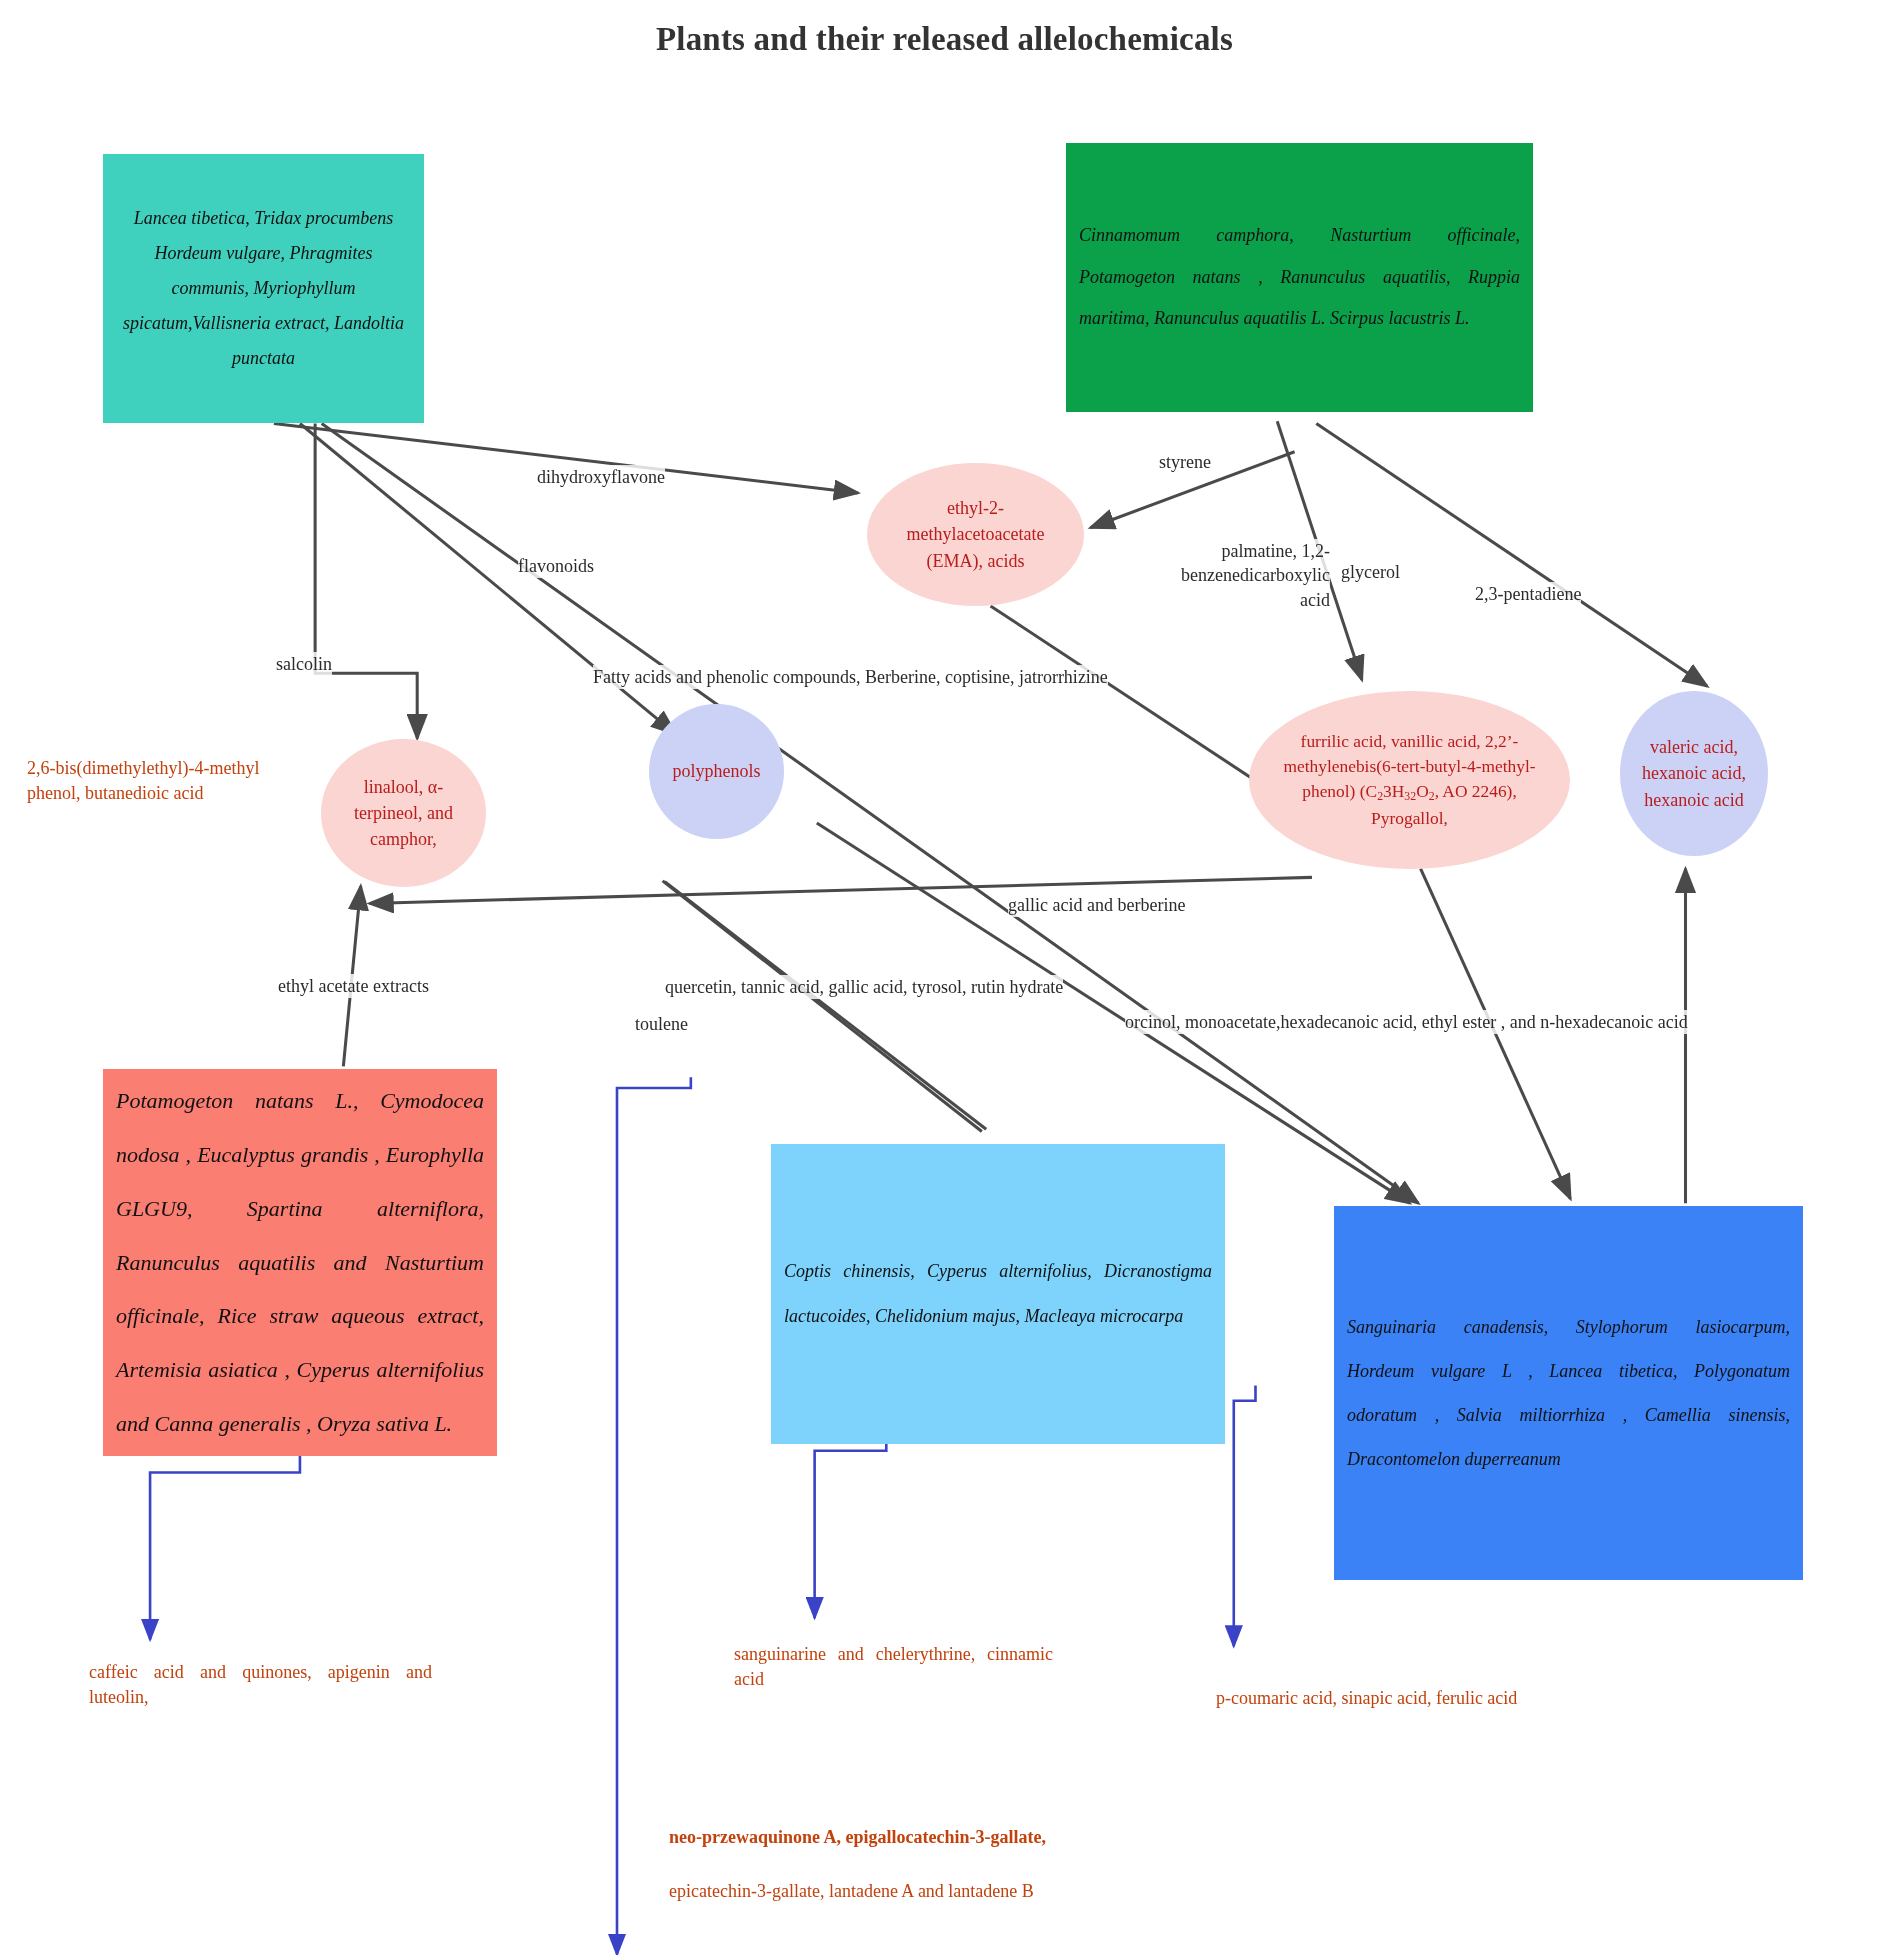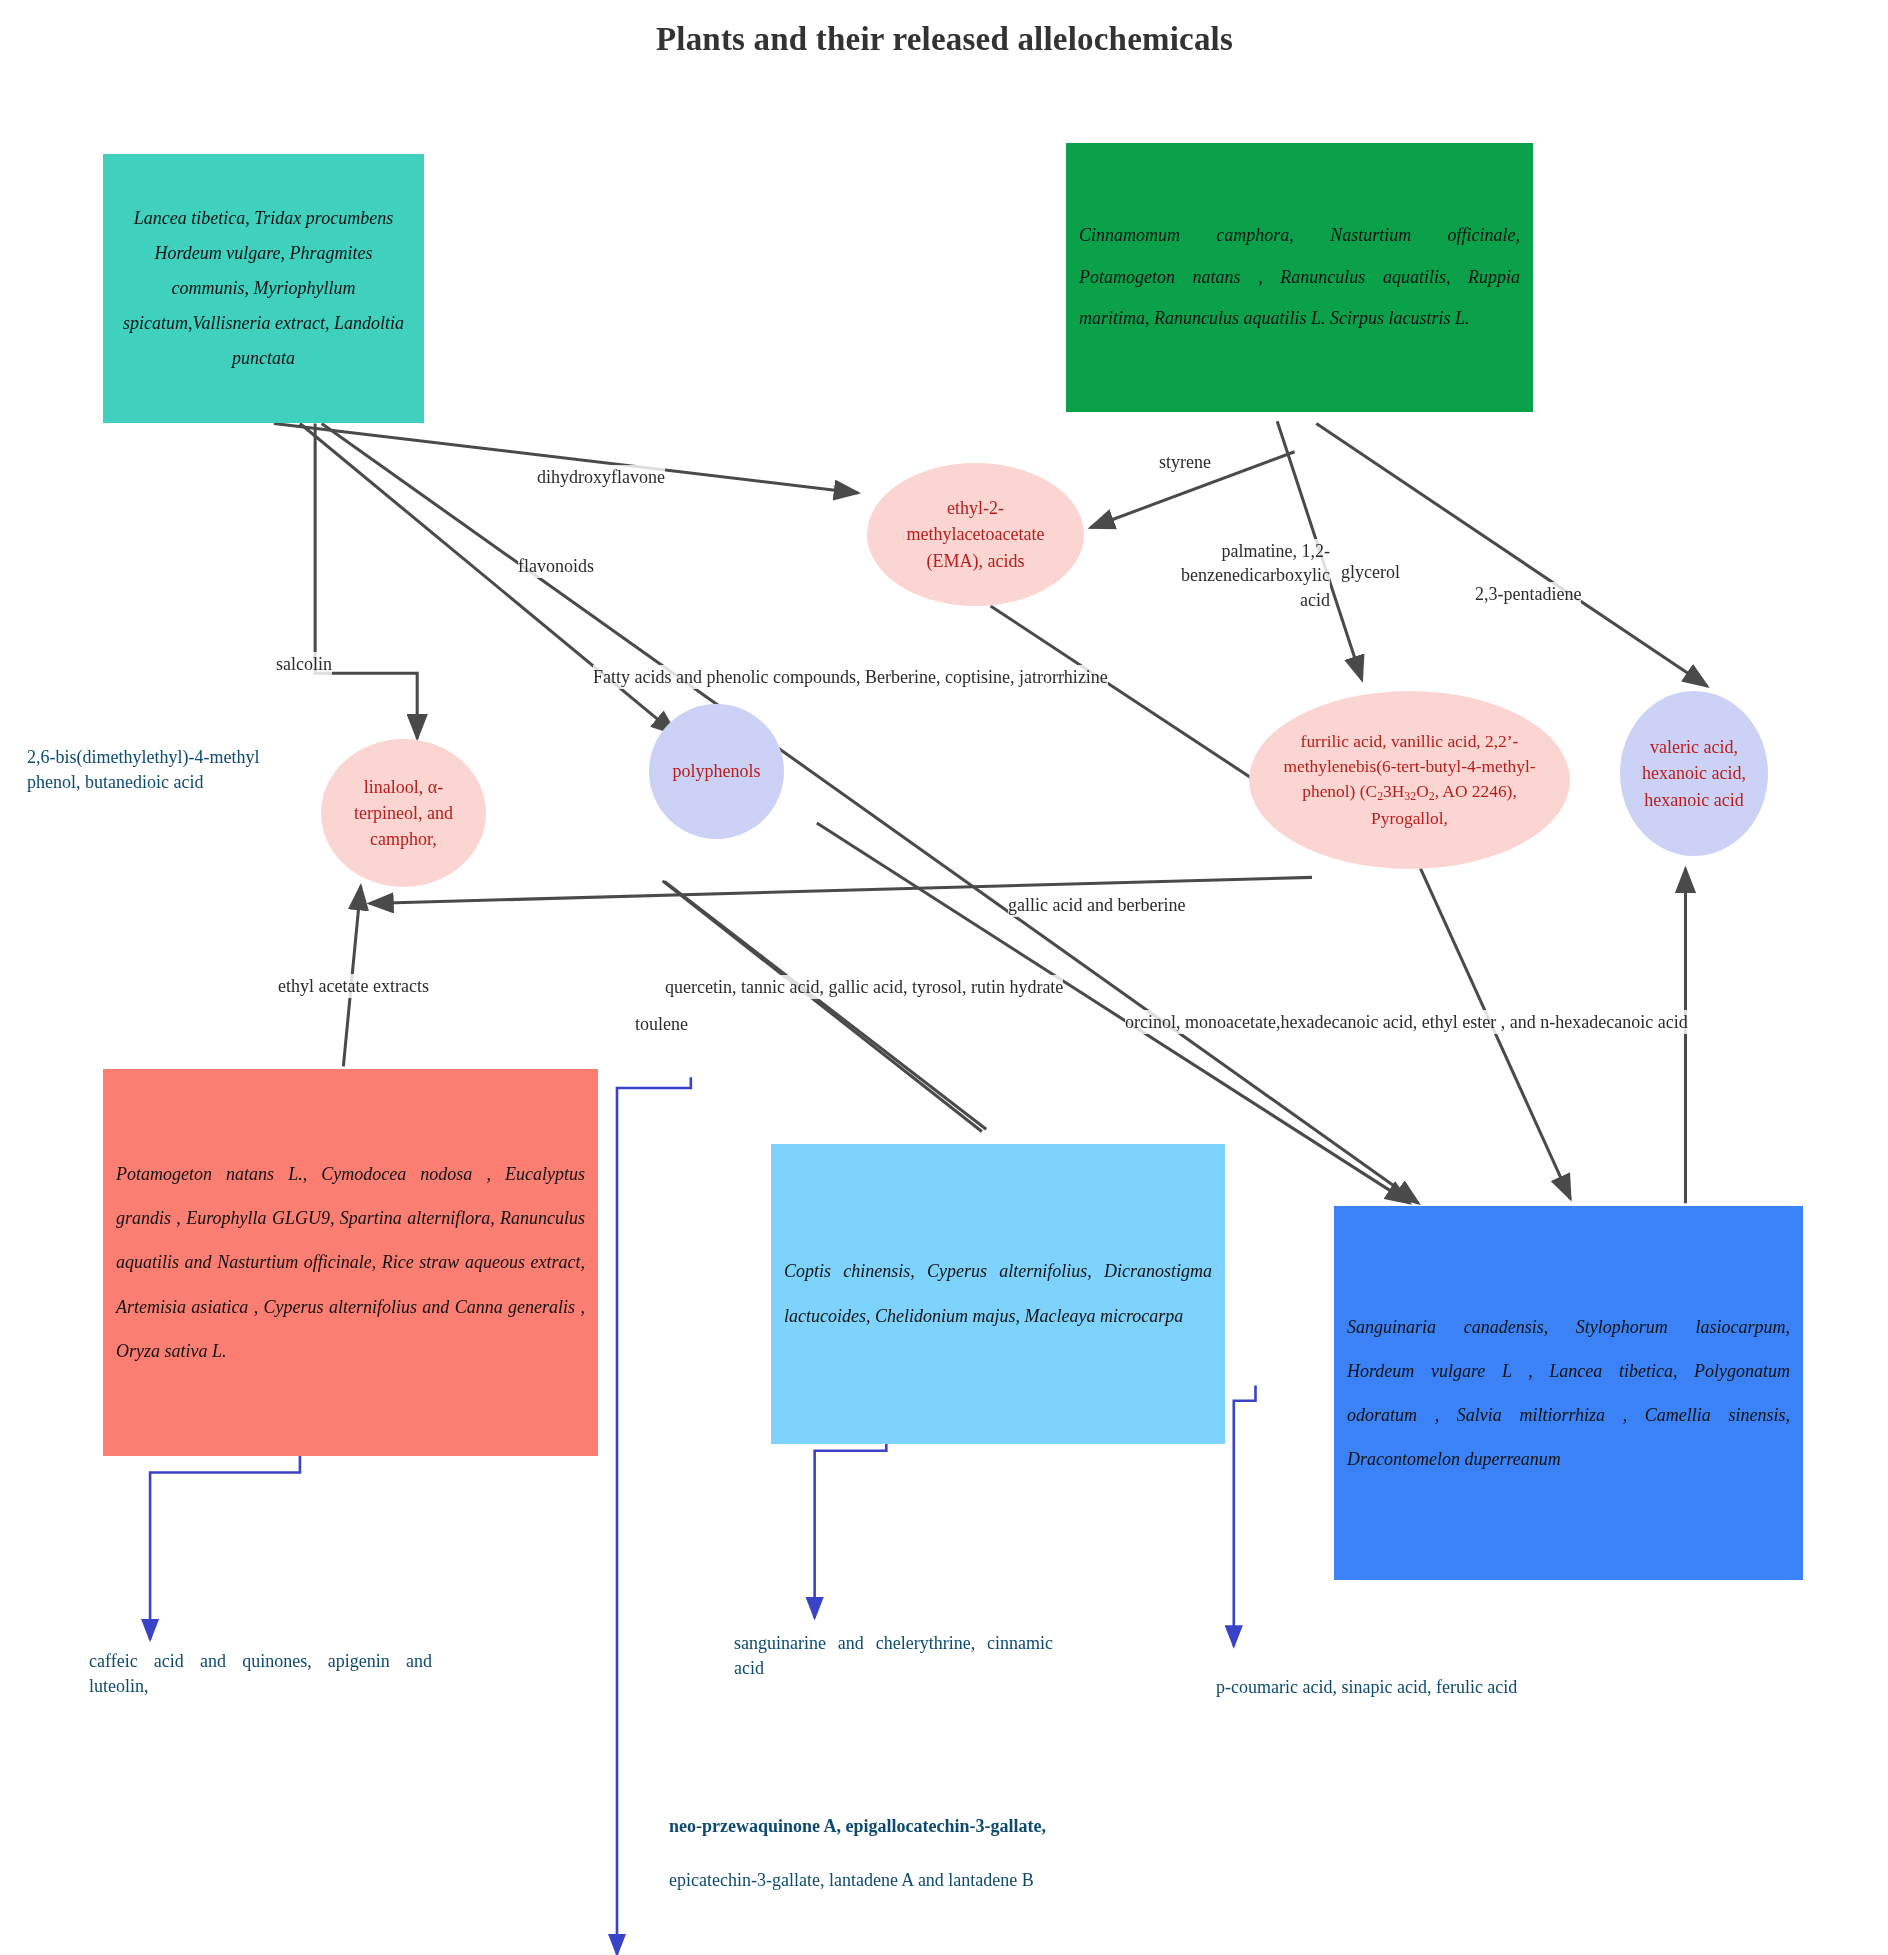--- a/index.html
+++ b/index.html
@@ -29,21 +29,21 @@
     text-align:center;color:#b91c1c;line-height:1.45;
     box-sizing:border-box;
   }
 
   .edge-label{
     color:#2b2b2b;
     background:rgba(255,255,255,0.82);
     line-height:1.35;
   }
 
-  .plain-label{color:#0c4a6e;line-height:1.4;}
+  .plain-label{color:#c2410c;line-height:1.4;margin-top:11px;}
 
   svg.overlay{position:absolute;left:0;top:0;width:1889px;height:1955px;pointer-events:none;}
   sub{font-size:0.68em;vertical-align:-0.28em;}
 </style>
 </head>
 <body>
 
 <div id="canvas">
 
   <div class="abs" id="title">Plants and their released allelochemicals</div>
@@ -103,21 +103,21 @@
   </svg>
 
   <div class="abs node-box" style="left:103px;top:154px;width:321px;height:269px;background:#40D0BE;font-size:18px;padding:14.8px 18px;text-align:center;">
     <div class="inner">Lancea tibetica, Tridax procumbens Hordeum vulgare, Phragmites communis, Myriophyllum spicatum,Vallisneria extract, Landoltia punctata</div>
   </div>
 
   <div class="abs node-box" style="left:1066px;top:143px;width:467px;height:269px;background:#0BA14B;font-size:18px;padding:13px 13px;line-height:2.3;">
     <div class="inner">Cinnamomum camphora, Nasturtium officinale, Potamogeton natans , Ranunculus aquatilis, Ruppia maritima, Ranunculus aquatilis L. Scirpus lacustris L.</div>
   </div>
 
-  <div class="abs node-box" style="left:103px;top:1069px;width:495px;height:387px;background:#FA7E72;font-size:18px;padding:12px 13px;line-height:2.45;">
+  <div class="abs node-box" style="left:103px;top:1069px;width:394px;height:387px;background:#FA7E72;font-size:22px;padding:12px 13px;line-height:2.45;">
     <div class="inner">Potamogeton natans L., Cymodocea nodosa , Eucalyptus grandis , Europhylla GLGU9, Spartina alterniflora, Ranunculus aquatilis and Nasturtium officinale, Rice straw aqueous extract, Artemisia asiatica , Cyperus alternifolius and Canna generalis , Oryza sativa L.</div>
   </div>
 
   <div class="abs node-box" style="left:771px;top:1132px;width:454px;height:300px;background:#7dd3fc;font-size:18px;padding:12px 13px;line-height:2.5;margin-top:12px;">
     <div class="inner">Coptis chinensis, Cyperus alternifolius, Dicranostigma lactucoides, Chelidonium majus, Macleaya microcarpa</div>
   </div>
 
   <div class="abs node-box" style="left:1334px;top:1206px;width:469px;height:374px;background:#3B82F6;font-size:18px;padding:17.4px 13px;line-height:2.45;align-items:center;">
     <div class="inner">Sanguinaria canadensis, Stylophorum lasiocarpum, Hordeum vulgare L , Lancea tibetica, Polygonatum odoratum , Salvia miltiorrhiza , Camellia sinensis, Dracontomelon duperreanum</div>
   </div>

